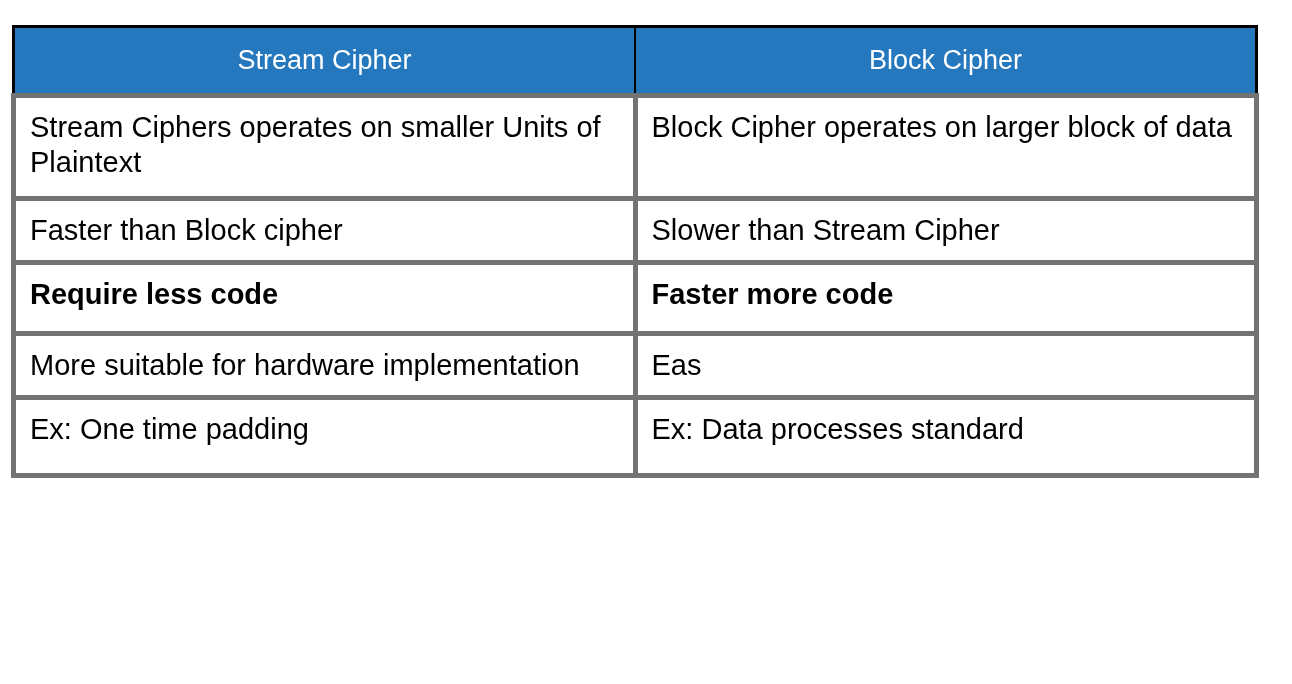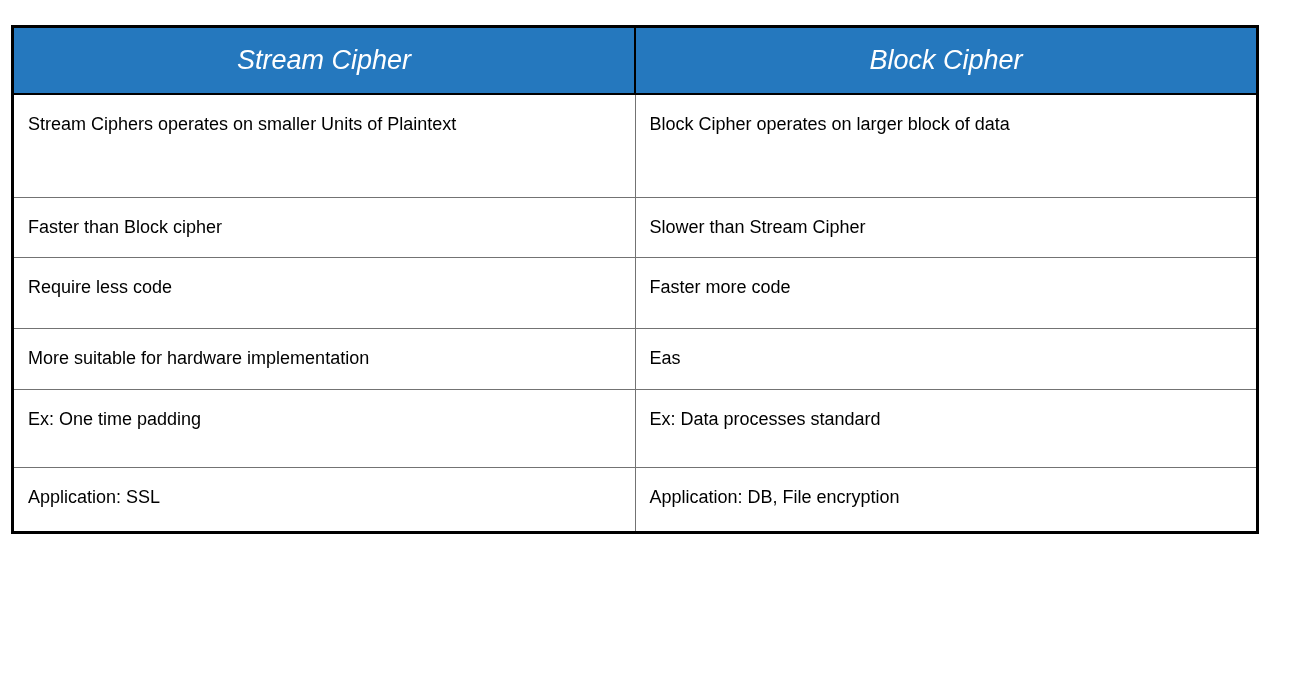--- a/index.html
+++ b/index.html
@@ -32,37 +32,36 @@
     border: 2px solid #000000;
     background: #2578BE;
     color: #ffffff;
     font-size: 27px;
     font-weight: 400;
     text-align: center;
     vertical-align: middle;
     height: 65px;
     padding: 0 16px;
     line-height: 35px;
-    font-style: italic;
   }
   table.cipher-table td {
-    border: 1px solid #737373;
+    border: 5px solid #737373;
     color: #000000;
-    font-size: 18px;
+    font-size: 29px;
     line-height: 35px;
     text-align: left;
     vertical-align: top;
     padding: 12px 16px 12px 14px;
     background: #ffffff;
     word-wrap: break-word;
   }
   tr.r1 { height: 103px; }
   tr.r2 { height: 58px; border-radius: 24px;  }
   tr.r3 { height: 144px; }
-  tr.r4 { height: 71px;  }
+  tr.r4 { height: 71px; font-weight: bold;  }
   tr.r5 { height: 61px; padding-left: 35px;  }
   tr.r6 { height: 78px; margin-top: 40px;  }
   tr.r7 { height: 65px;  }
 </style>
 </head>
 <body>
 
 <div class="page">
   <table class="cipher-table">
     <colgroup>
@@ -89,19 +88,15 @@
         <td>Faster more code</td>
       </tr>
       <tr class="r5">
         <td>More suitable for hardware implementation</td>
         <td>Eas</td>
       </tr>
       <tr class="r6">
         <td>Ex: One time padding</td>
         <td>Ex: Data processes standard</td>
       </tr>
-      <tr class="r7">
-        <td>Application: SSL</td>
-        <td>Application: DB, File encryption</td>
-      </tr>
     </tbody>
   </table>
 </div>
 
 </body></html>

